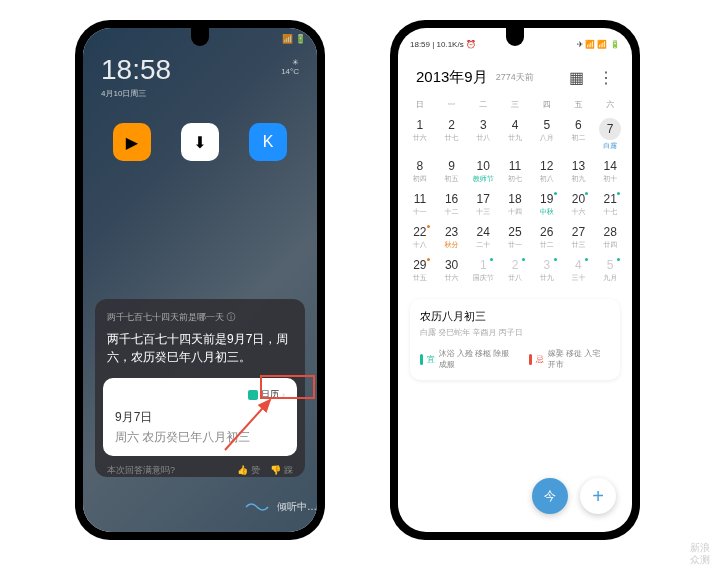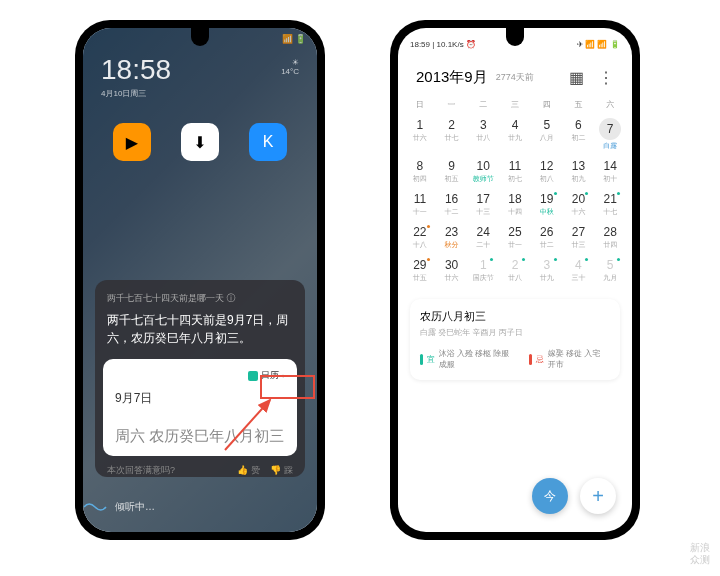--- a/index.html
+++ b/index.html
@@ -21,24 +21,24 @@
 .p1-app{width:38px;height:38px;border-radius:10px;background:rgba(255,255,255,0.8);display:flex;align-items:center;justify-content:center;font-size:16px}
 .p1-card{position:absolute;bottom:55px;left:12px;right:12px;background:rgba(50,50,55,0.92);border-radius:12px;color:#fff}
 .p1-card-top{padding:12px}
 .p1-q{font-size:9px;color:#aaa;margin-bottom:6px}
 .p1-a{font-size:12px;line-height:1.5}
 .p1-sub{background:#fff;border-radius:10px;padding:10px 12px;color:#333;margin:0 8px 8px}
 .p1-sub-hdr{display:flex;justify-content:flex-end;margin-bottom:8px}
 .p1-tag{font-size:9px;color:#333;display:flex;align-items:center;gap:3px}
 .p1-tag-icon{width:10px;height:10px;background:#1abc9c;border-radius:2px}
 .p1-sub-title{font-size:12px;font-weight:400}
-.p1-sub-detail{font-size:15px;color:#888;margin-top:20px}
+.p1-sub-detail{font-size:12px;color:#888;margin-top:3px}
 .p1-feedback{display:flex;justify-content:space-between;padding:0 12px 0;font-size:9px;color:#888}
 .p1-fb-btns{display:flex;gap:10px}
-.p1-listen{position:absolute;bottom:18px;left:0;right:0;display:flex;align-items:center;justify-content:flex-start;gap:8px;color:rgba(255,255,255,0.8);font-size:10px}
+.p1-listen{position:absolute;bottom:18px;left:0;right:0;display:flex;align-items:center;justify-content:flex-end;gap:8px;color:rgba(255,255,255,0.8);font-size:10px}
 .p1-wave{width:24px;height:12px}
 .highlight-box{position:absolute;border:2px solid #e74c3c;z-index:20}
 .arrow{position:absolute;z-index:20}
 
 
 .p2-status{height:18px;display:flex;justify-content:space-between;padding:16px 12px;font-size:8px;color:#333;align-items:center}
 .p2-header{display:flex;align-items:center;padding:8px 18px;gap:8px}
 .p2-title{font-size:15px;font-weight:500}
 .p2-sub{font-size:9px;color:#999}
 .p2-hdr-icons{margin-left:auto;display:flex;gap:14px;color:#555}

